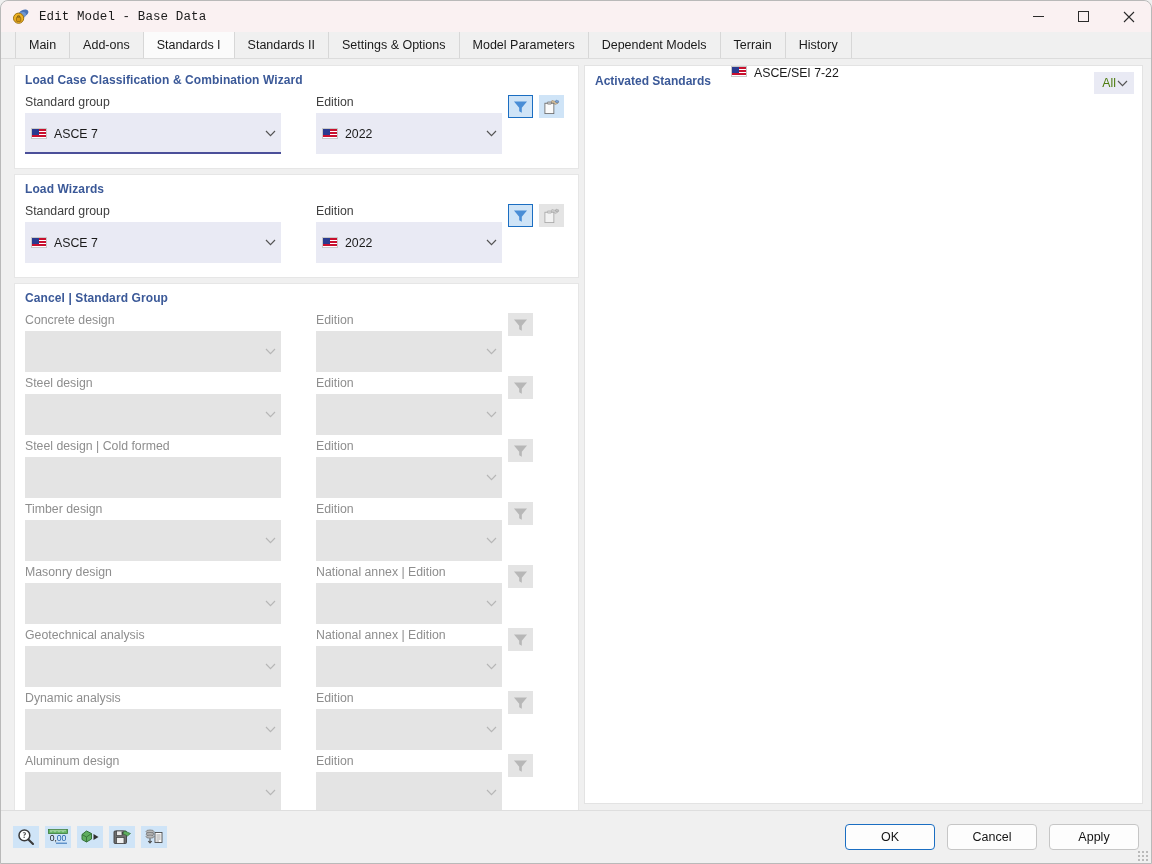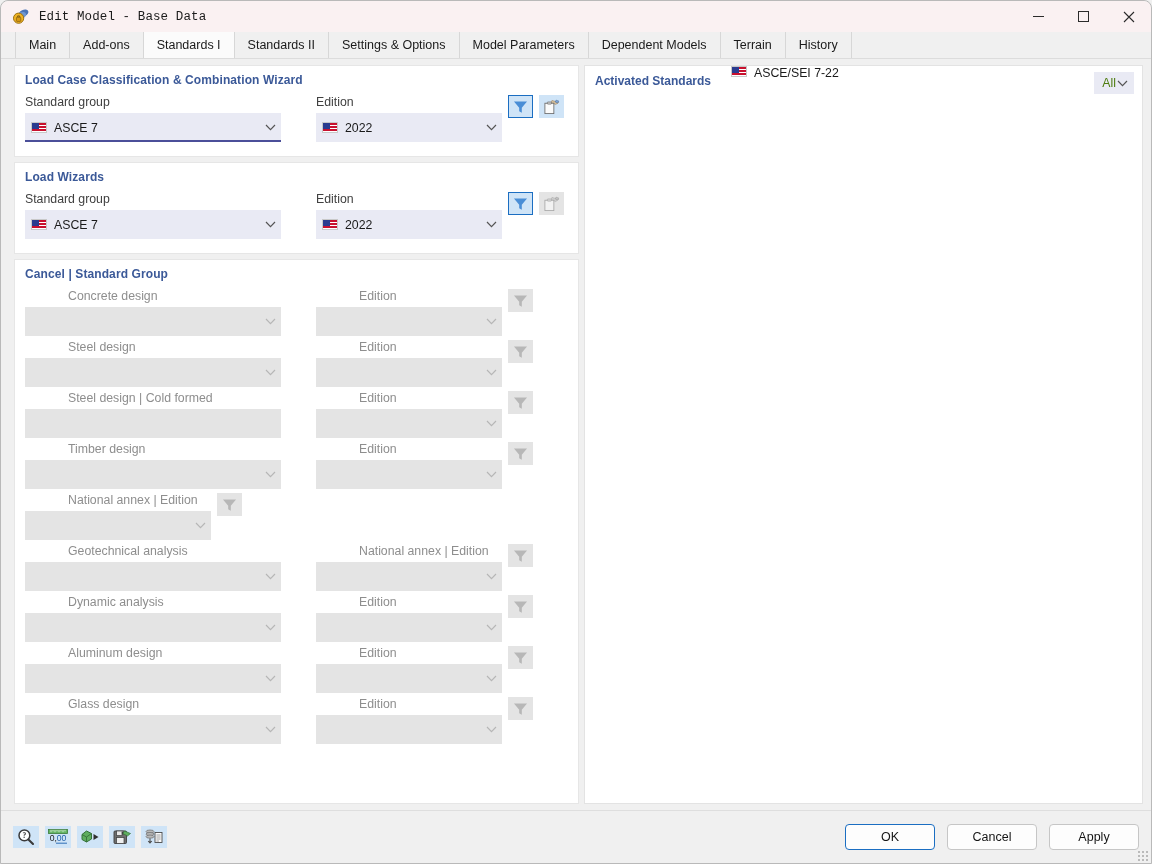--- a/index.html
+++ b/index.html
@@ -129,24 +129,24 @@
   .fieldgrp { display: flex; flex-direction: column; }
   .fieldgrp.left  { width: 256px; margin-right: 35px; }
   .fieldgrp.right { width: 186px; }
 
   .flabel {
     font-size: 12.3px;
     color: #404040;
     margin-bottom: 4px;
     white-space: nowrap;
   }
-  .flabel.dis { color: #8e8e8e; margin-left: 43px; }
+  .flabel.dis { color: #8e8e8e; }
 
   .combo {
-    height: 29px;
+    height: 41px;
     background: #e9eaf4;
     display: flex;
     align-items: center;
     padding: 0 4px 0 6px;
     font-size: 12.3px;
     color: #1a1a1a;
     border: none;
     position: relative;
   }
   .combo.focused { box-shadow: inset 0 -2px 0 0 #4b4f99; }
@@ -566,20 +566,31 @@
             <div class="btnrow-spacer"></div>
             <div class="sqbtn disabled">
               <svg class="funnel" viewBox="0 0 16 15">
                   <path d="M1 1.5 H15 L9.4 8.2 V13.6 L6.6 12 V8.2 Z" fill="#b7b7b7"></path>
                 </svg>
             </div>
           </div>
         </div>
 
         <div class="fieldrow">
+          <div class="fieldgrp left">
+            <div class="flabel dis">Masonry design</div>
+            <div class="combo disabled">
+              <span class="ctext"></span>
+              <span class="chev">
+                  <svg width="11" height="7" viewBox="0 0 11 7">
+                    <path d="M1 1 L5.5 5.6 L10 1" stroke="#b6b6b6" stroke-width="1.2" fill="none"></path>
+                  </svg>
+                </span>
+            </div>
+          </div>
           <div class="fieldgrp right">
             <div class="flabel dis">National annex | Edition</div>
             <div class="combo disabled">
               <span class="ctext"></span>
               <span class="chev">
                   <svg width="11" height="7" viewBox="0 0 11 7">
                     <path d="M1 1 L5.5 5.6 L10 1" stroke="#b6b6b6" stroke-width="1.2" fill="none"></path>
                   </svg>
                 </span>
             </div>

